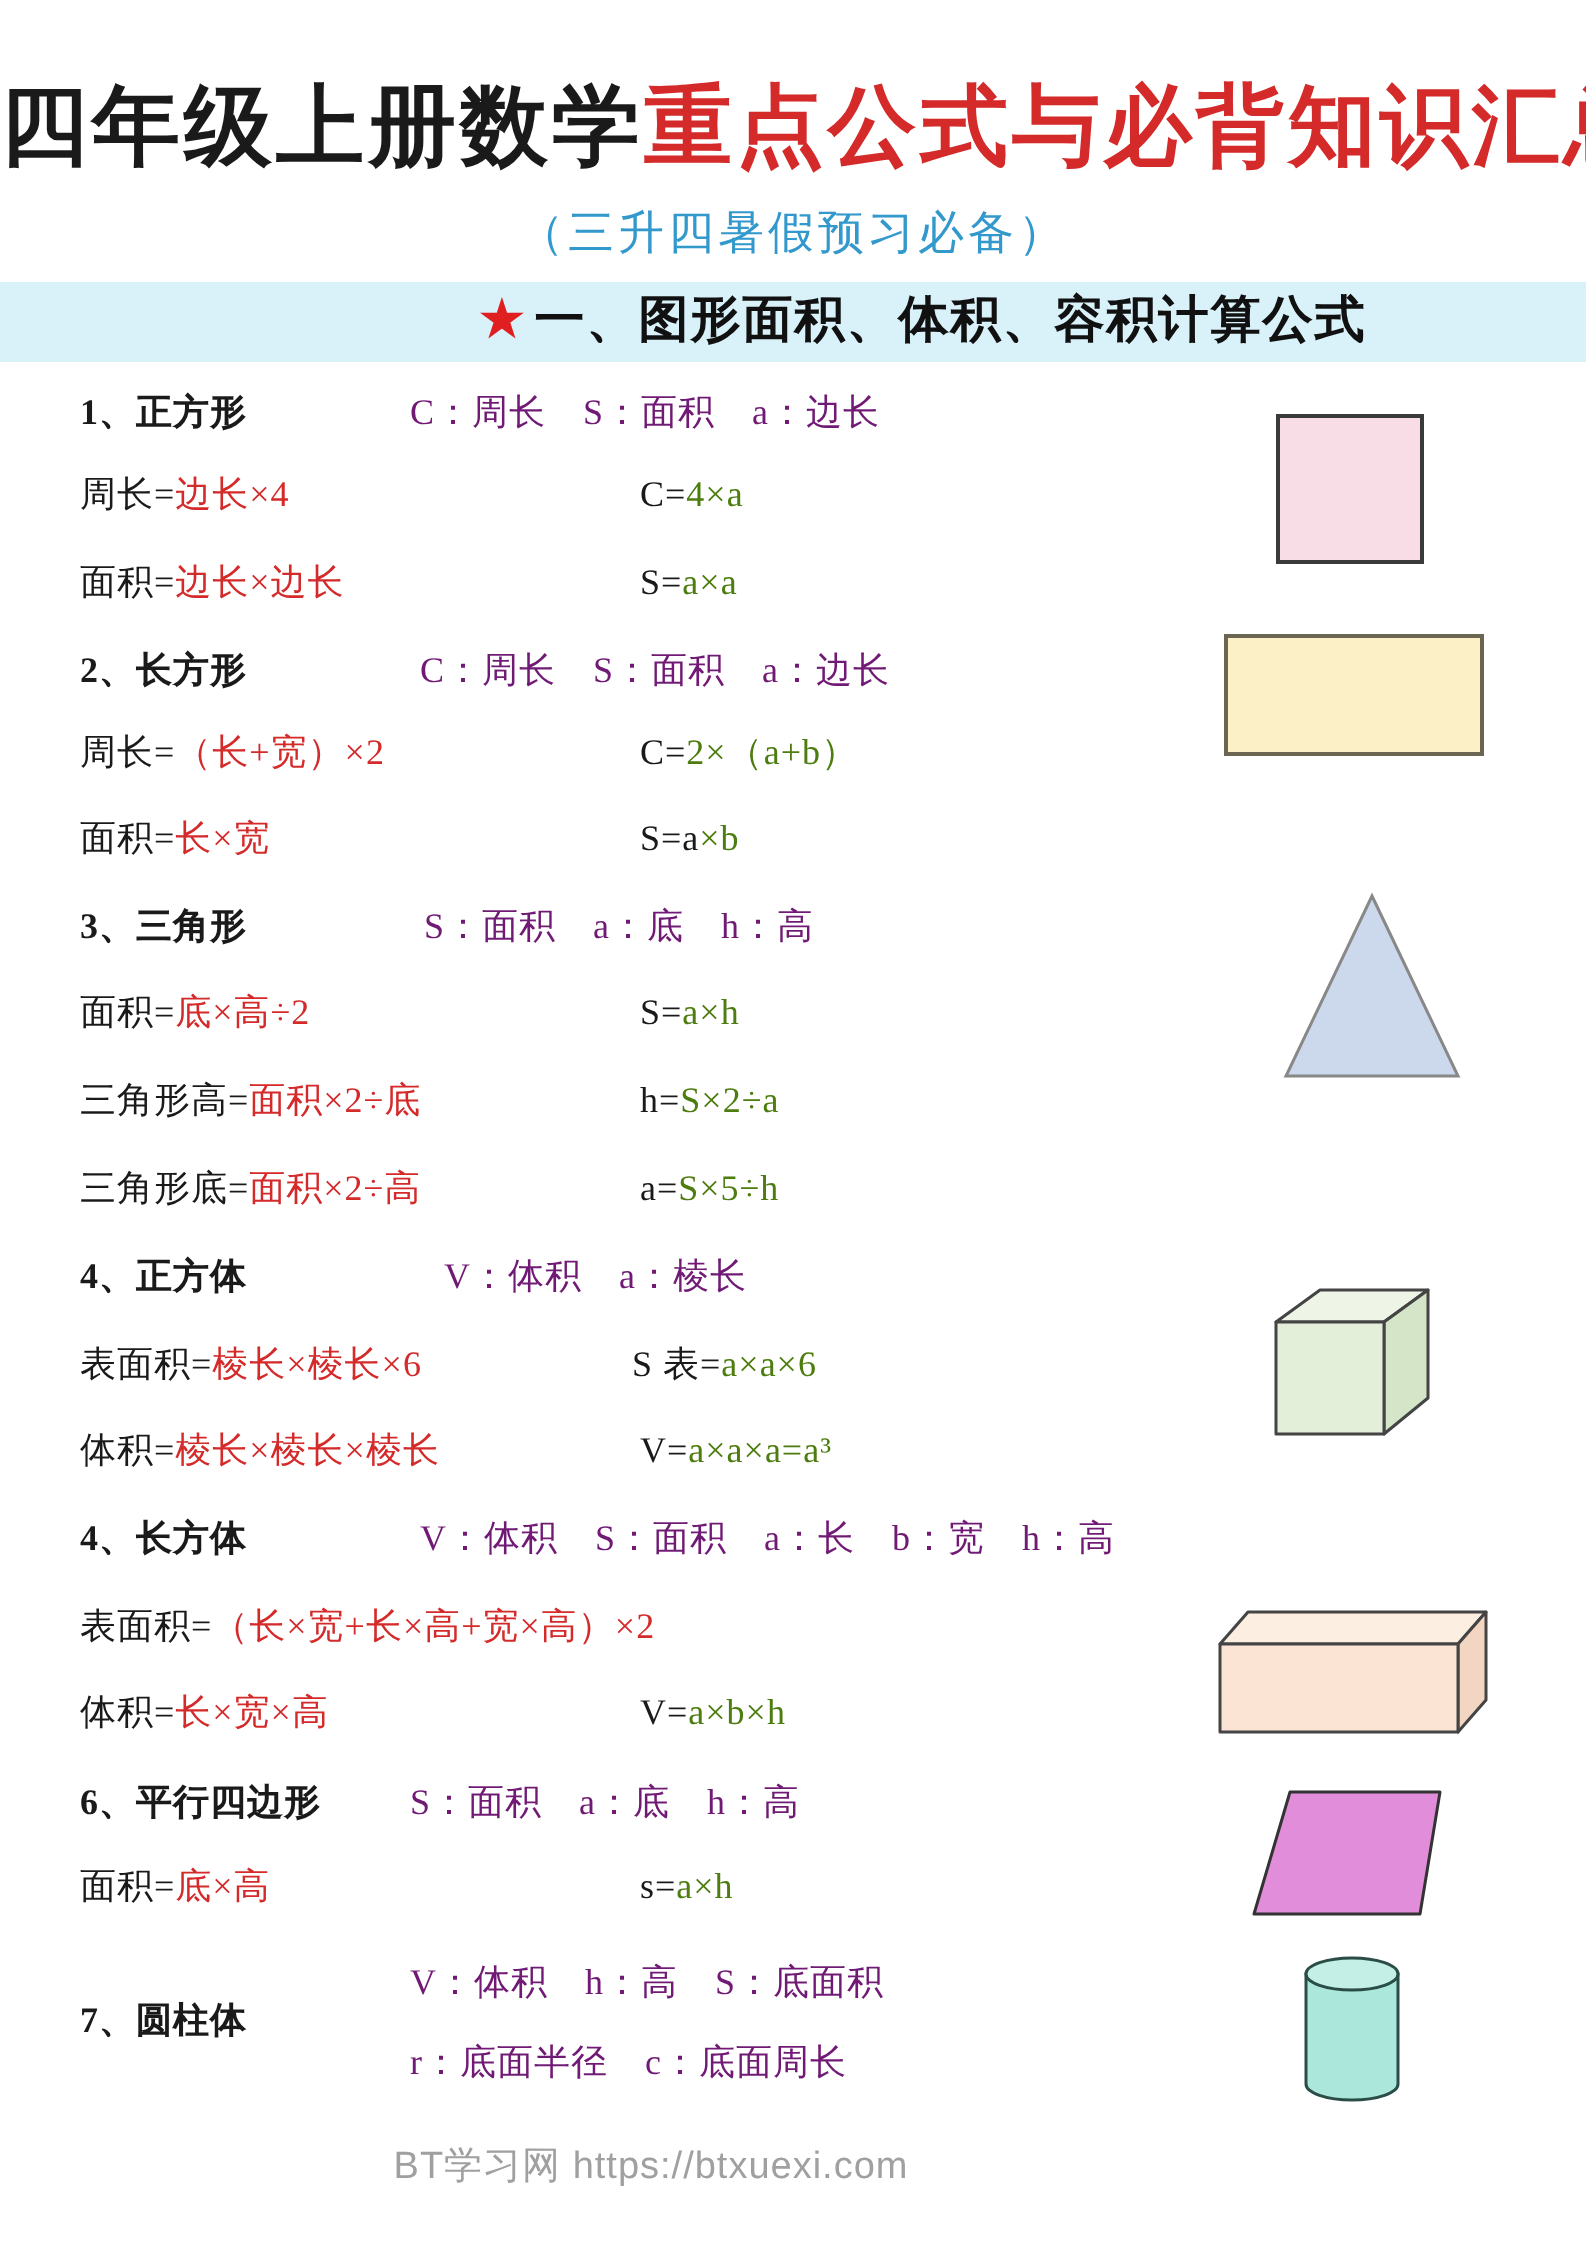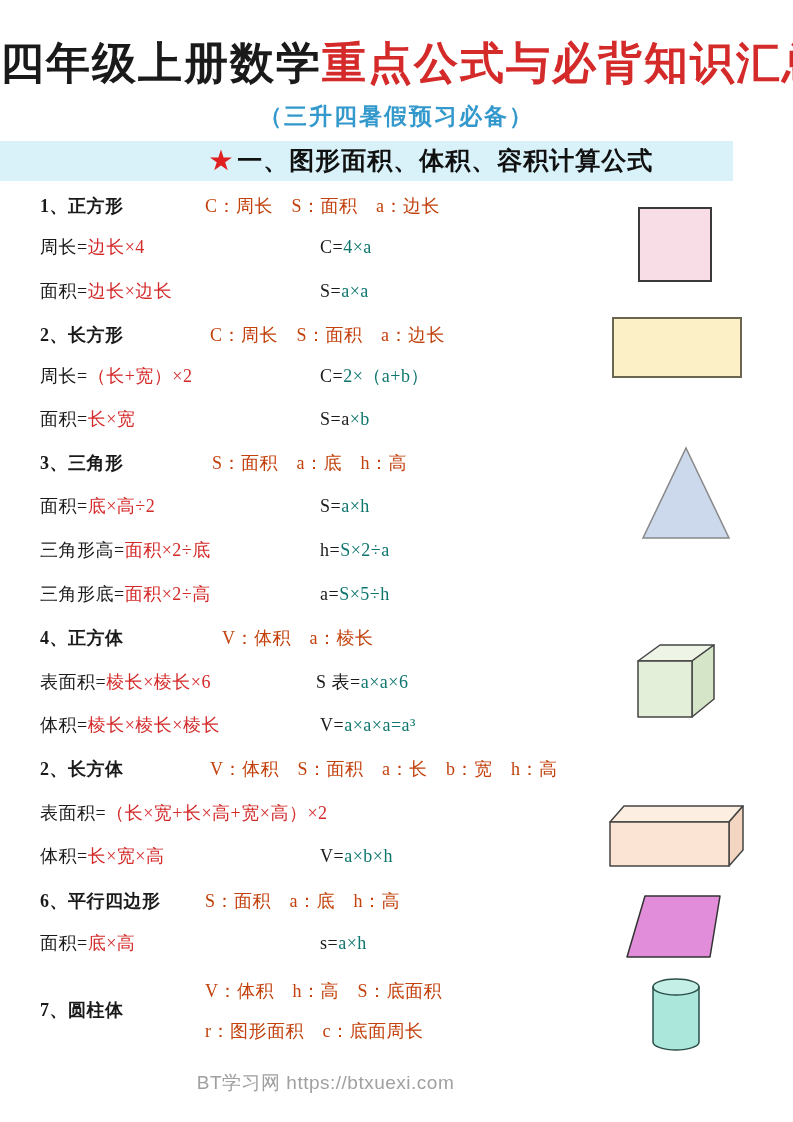--- a/index.html
+++ b/index.html
@@ -2,30 +2,30 @@
 <html><head>
 <meta charset="utf-8">
 <style>
   html,body{margin:0;padding:0;background:#ffffff;}
   body{width:793px;height:1122px;position:relative;overflow:hidden;
        font-family:"Liberation Serif","DejaVu Serif",serif;}
   .abs{position:absolute;white-space:nowrap;}
   .t{font-size:18px;line-height:1.15;letter-spacing:0.5px;color:#1a1a1a;}
   .k{color:#1a1a1a;}
   .r{color:#d42a2a;text-align:center;}
-  .g{color:#0f766e;}
+  .g{color:#4d7c0f;}
   .title{width:793px;text-align:center;font-size:44px;font-weight:bold;letter-spacing:2px;line-height:1;}
   .titleRed{color:#d42a2a;}
-  .subtitle{width:793px;text-align:center;font-size:23px;font-weight:bold;color:#3399cc;letter-spacing:2px;}
-  .headerbar{left:0;width:733px;height:40px;background:#d9f2f9;text-align:center;
+  .subtitle{width:793px;text-align:center;font-size:23px;font-weight:normal;color:#3399cc;letter-spacing:2px;}
+  .headerbar{left:0;width:793px;height:40px;background:#d9f2f9;text-align:center;
              font-size:25px;font-weight:bold;line-height:40px;color:#111;
              padding-left:130px;box-sizing:border-box;letter-spacing:1px;}
   .star{color:#e02020;margin-right:4px;}
   .sectitle{font-weight:bold;}
-  .vars{color:#c2410c;}
+  .vars{color:#701a75;}
   .footer{width:651px;text-align:center;font-size:19px;color:#a0a0a0;
           font-family:"Liberation Sans","DejaVu Sans",sans-serif;letter-spacing:0.5px;}
   svg{display:block;}
 </style>
 </head>
 <body>
 
 <div class="abs title" style="left:0;top:42px"><span class="k">四年级上册数学</span><span class="titleRed">重点公式与必背知识汇总</span></div>
 
 <div class="abs subtitle" style="left:0;top:101px">（三升四暑假预习必备）</div>
@@ -55,34 +55,34 @@
 <div class="abs t" style="left:40px;top:584px"><span class="k">三角形底=</span><span class="r">面积×2÷高</span></div>
 <div class="abs t" style="left:320px;top:584px"><span class="k">a=</span><span class="g">S×5÷h</span></div>
 
 <div class="abs t sectitle" style="left:40px;top:628px">4、正方体</div>
 <div class="abs t vars" style="left:222px;top:628px">V：体积　a：棱长</div>
 <div class="abs t" style="left:40px;top:672px"><span class="k">表面积=</span><span class="r">棱长×棱长×6</span></div>
 <div class="abs t" style="left:316px;top:672px"><span class="k">S 表=</span><span class="g">a×a×6</span></div>
 <div class="abs t" style="left:40px;top:715px"><span class="k">体积=</span><span class="r">棱长×棱长×棱长</span></div>
 <div class="abs t" style="left:320px;top:715px"><span class="k">V=</span><span class="g">a×a×a=a³</span></div>
 
-<div class="abs t sectitle" style="left:40px;top:759px">2、长方体</div>
+<div class="abs t sectitle" style="left:40px;top:759px">4、长方体</div>
 <div class="abs t vars" style="left:210px;top:759px">V：体积　S：面积　a：长　b：宽　h：高</div>
 <div class="abs t" style="left:40px;top:803px"><span class="k">表面积=</span><span class="r">（长×宽+长×高+宽×高）×2</span></div>
 <div class="abs t" style="left:40px;top:846px"><span class="k">体积=</span><span class="r">长×宽×高</span></div>
 <div class="abs t" style="left:320px;top:846px"><span class="k">V=</span><span class="g">a×b×h</span></div>
 
 <div class="abs t sectitle" style="left:40px;top:891px">6、平行四边形</div>
 <div class="abs t vars" style="left:205px;top:891px">S：面积　a：底　h：高</div>
 <div class="abs t" style="left:40px;top:933px"><span class="k">面积=</span><span class="r">底×高</span></div>
 <div class="abs t" style="left:320px;top:933px"><span class="k">s=</span><span class="g">a×h</span></div>
 
 <div class="abs t sectitle" style="left:40px;top:1000px">7、圆柱体</div>
 <div class="abs t vars" style="left:205px;top:981px">V：体积　h：高　S：底面积</div>
-<div class="abs t vars" style="left:205px;top:1021px">r：图形面积　c：底面周长</div>
+<div class="abs t vars" style="left:205px;top:1021px">r：底面半径　c：底面周长</div>
 
 <div class="abs" style="left:638px;top:207px">
   <svg width="74" height="75" viewBox="0 0 74 75">
       <rect x="1" y="1" width="72" height="73" stroke="#3a3a3a" stroke-width="2" fill="#f9dde6"></rect>
     </svg>
 </div>
 
 <div class="abs" style="left:612px;top:317px">
   <svg width="130" height="61" viewBox="0 0 130 61">
       <rect x="1" y="1" width="128" height="59" stroke="#6b6652" stroke-width="2" fill="#fcf0c6"></rect>

